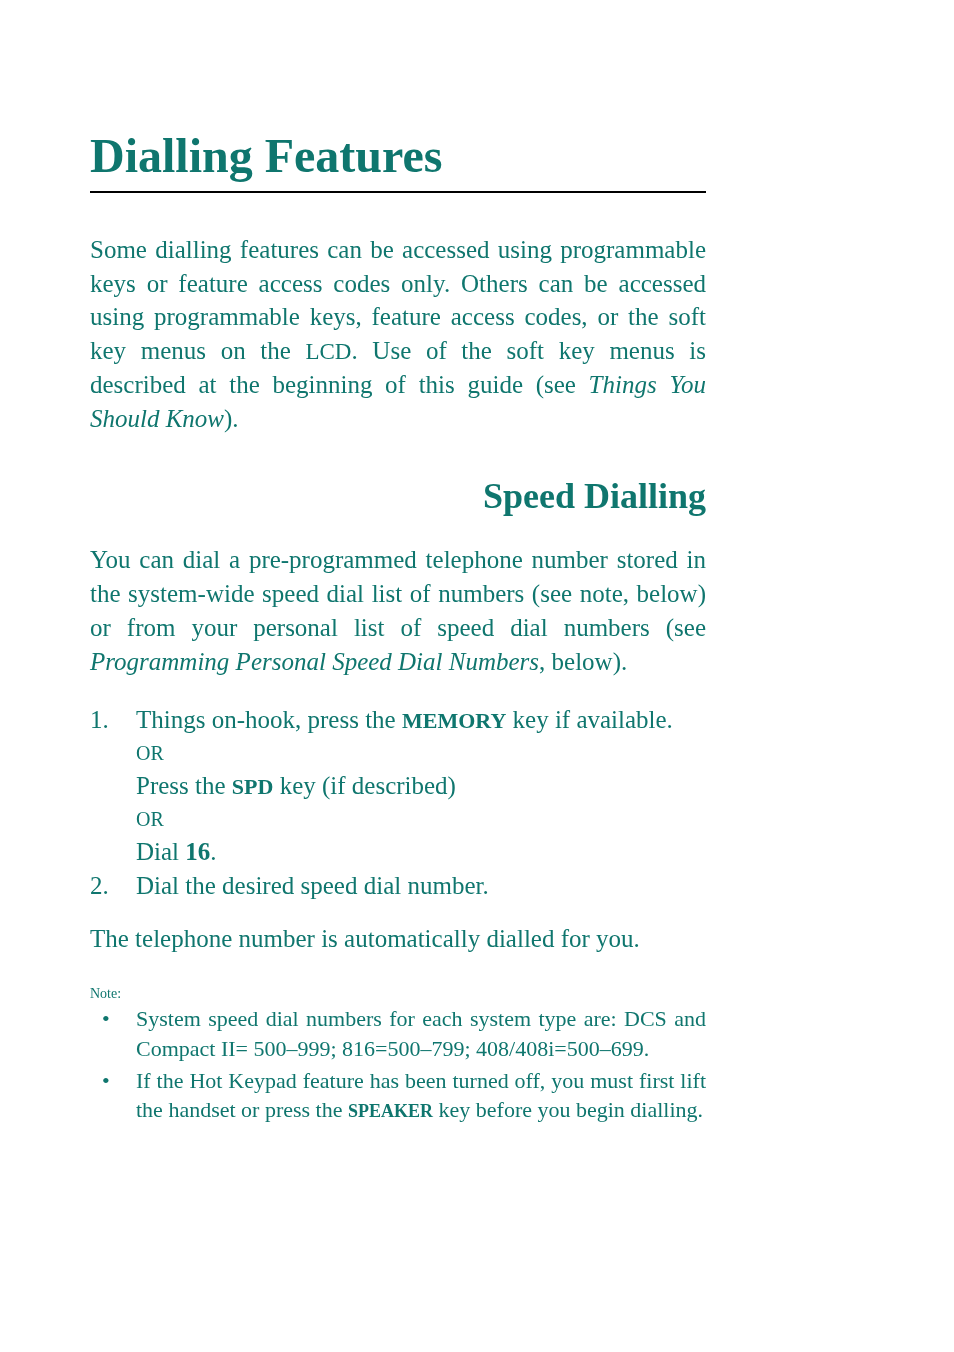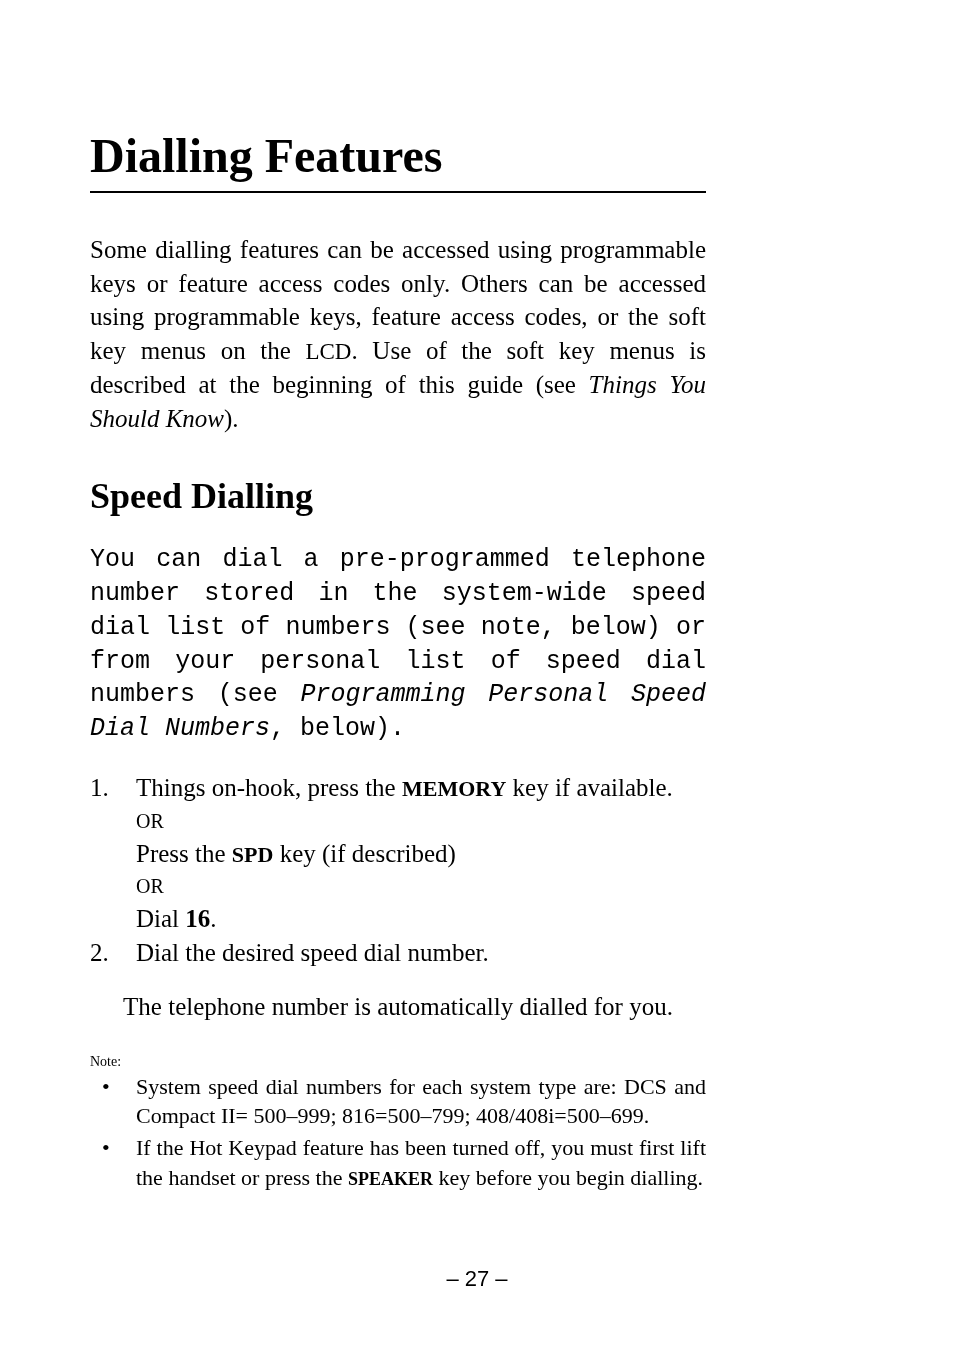--- a/index.html
+++ b/index.html
@@ -8,21 +8,21 @@
     background: #ffffff;
     width: 954px;
     height: 1352px;
   }
   .page {
     box-sizing: border-box;
     width: 796px;
     height: 1352px;
     padding: 70px 90px 40px 90px;
     font-family: "Times New Roman", Times, serif;
-    color: #000000;
+    color: #0f766e;
     position: relative;
   }
   .chapter-title {
     font-size: 48px;
     font-weight: bold;
     margin: 60px 0 8px 0;
     line-height: 1.1;
   }
   .title-rule {
     border: none;
@@ -40,26 +40,26 @@
     font-size: 23px;
   }
   .intro .it {
     font-style: italic;
   }
   .section-title {
     font-size: 36px;
     font-weight: bold;
     margin: 0 0 2px 0;
     line-height: 1.2;
+    text-align: right;
   }
   .section-desc {
     font-size: 25px;
     line-height: 1.35;
     text-align: justify;
-    font-family: Liberation Mono, monospace;
   }
   .section-desc .it {
     font-style: italic;
   }
   .steps {
     font-size: 25px;
     line-height: 1.35;
     margin: 0 0 20px 0;
     padding: 0;
   }
@@ -84,21 +84,20 @@
     display: block;
     line-height: 1.6;
   }
   .steps .b {
     font-weight: bold;
   }
   .after-steps {
     font-size: 25px;
     line-height: 1.35;
     margin: 8px 0 30px 0;
-    text-align: center;
   }
   .notes-label {
     font-size: 14px;
     margin: 0 0 2px 0;
   }
   .notes {
     font-size: 22px;
     line-height: 1.35;
     padding: 0;
     margin: 0;
@@ -169,14 +168,13 @@
   <p class="notes-label">Note:</p>
   <ul class="notes">
     <li>
       <span>System speed dial numbers for each system type are: DCS and Compact II= 500–999; 816=500–799; 408/408i=500–699.</span>
     </li>
     <li>
       <span>If the Hot Keypad feature has been turned off, you must first lift the handset or press the </span><span class="sc">SPEAKER</span><span> key before you begin dialling.</span>
     </li>
   </ul>
 
-  <div class="page-num">– 27 –</div>
 </div>
 
 </body></html>

